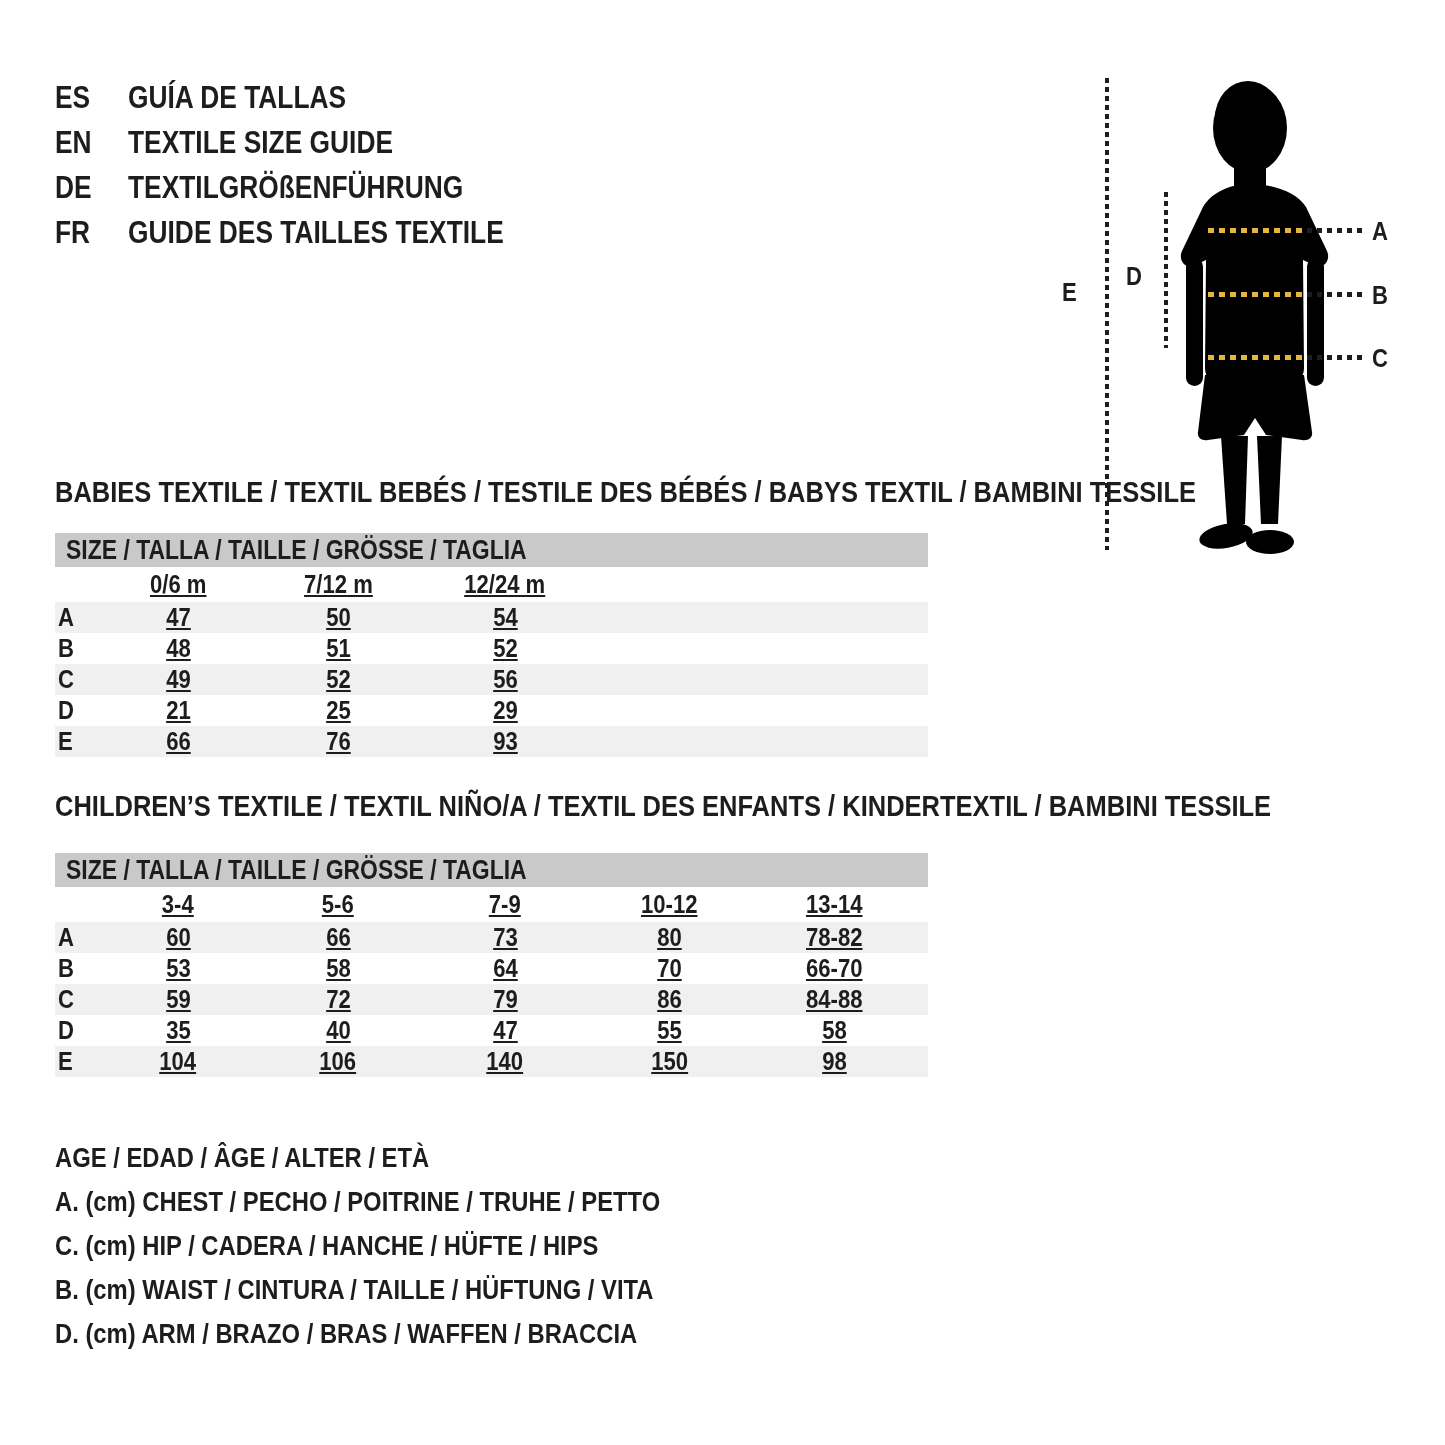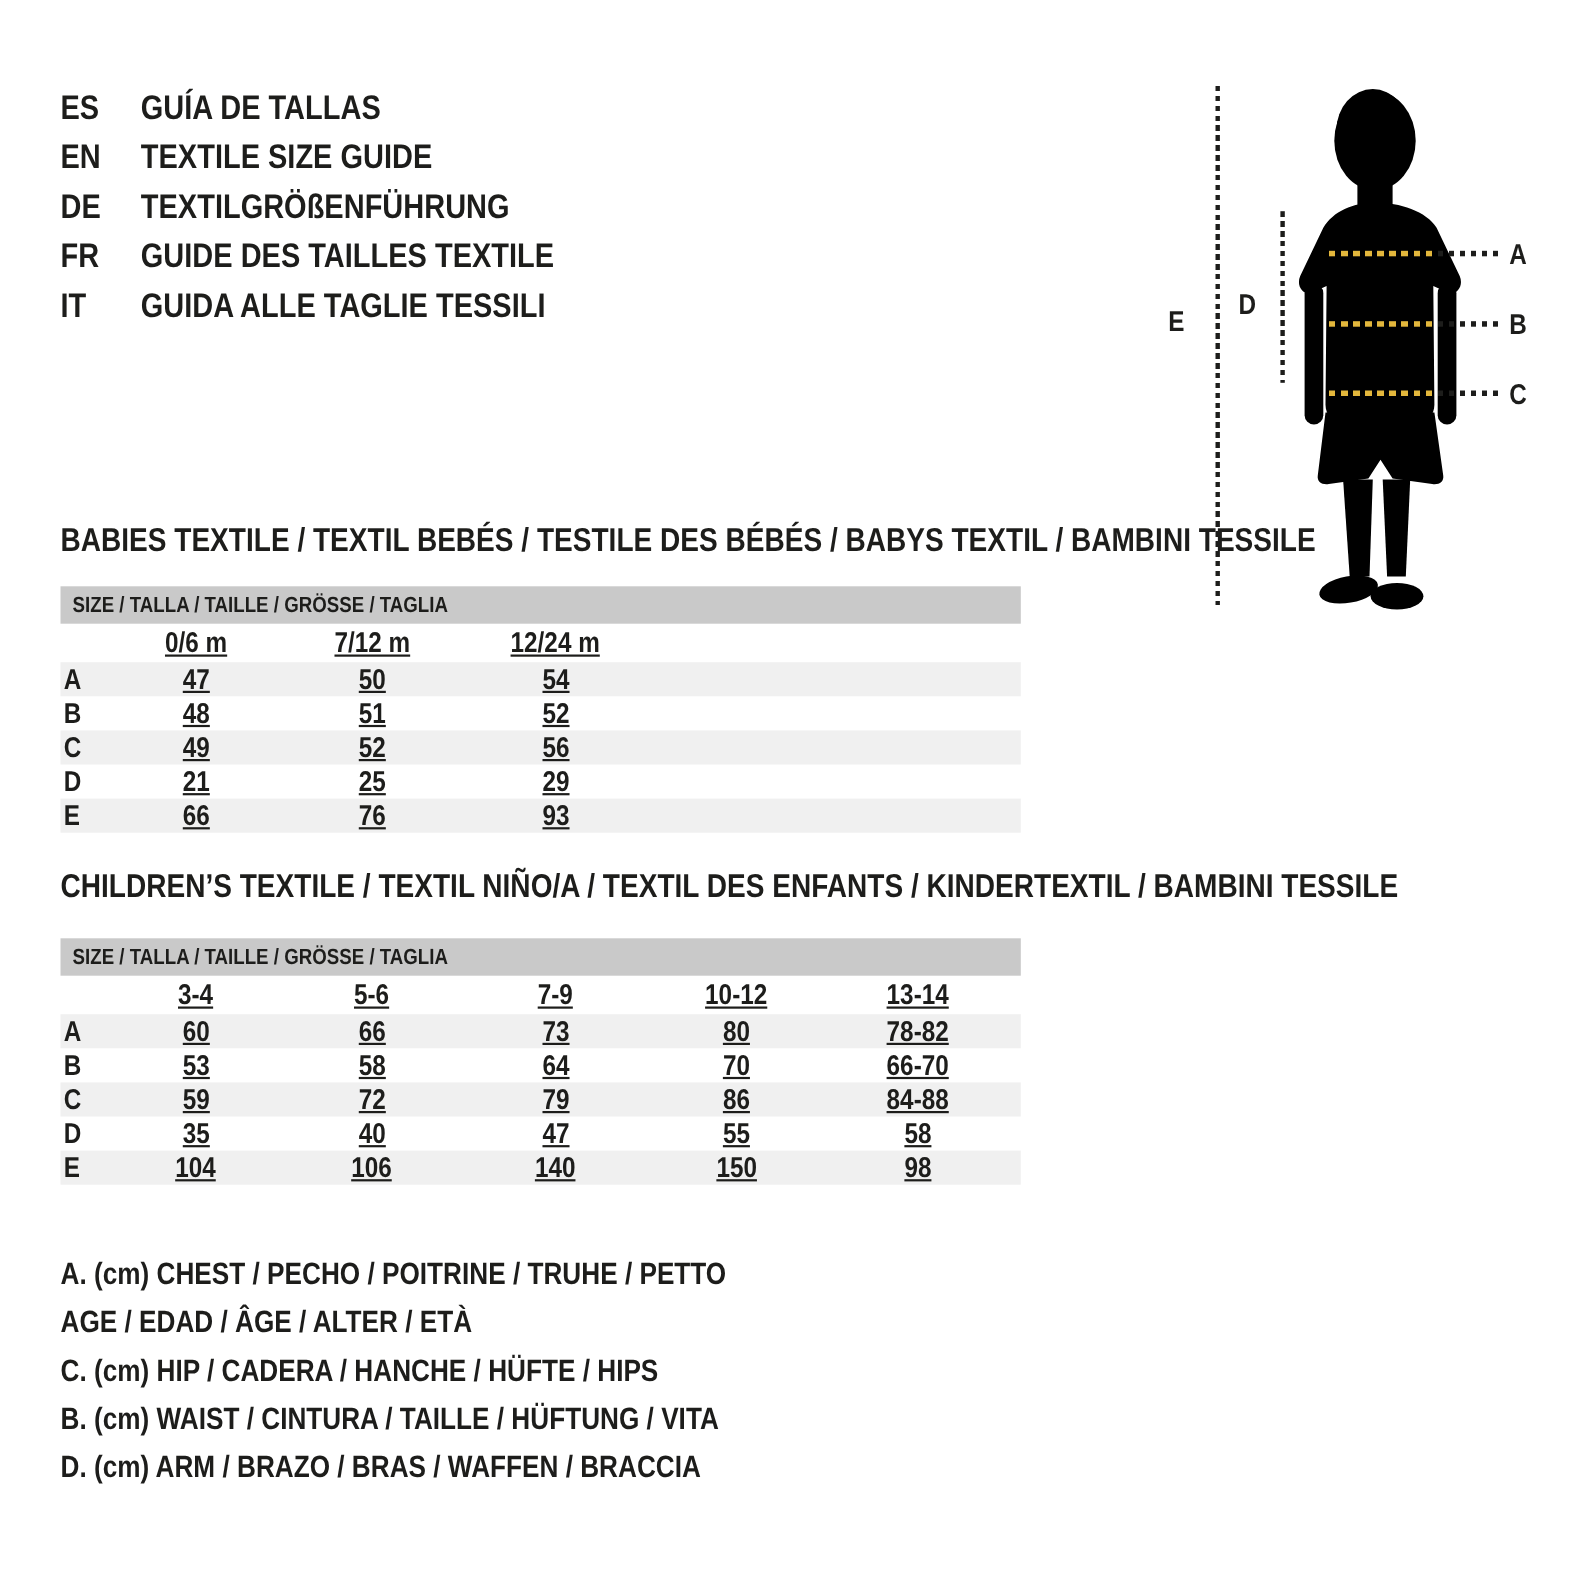--- a/index.html
+++ b/index.html
@@ -13,21 +13,21 @@
   .t{display:inline-block;transform:scaleX(0.85);transform-origin:0 50%;white-space:nowrap;}
   .tc{display:inline-block;transform:scaleX(0.85);transform-origin:50% 50%;white-space:nowrap;}
   
   .lang-row{display:flex;height:45px;align-items:center;font-weight:700;font-size:31px;}
   .lang-code{width:73px;flex:0 0 73px;}
   
   .section-title{font-weight:700;font-size:30px;height:34px;line-height:34px;}
   
   .size-table{width:873px;}
   .size-bar{height:34px;background:#c9c9c9;display:flex;align-items:center;padding-left:11px;
-            font-weight:700;font-size:20px;box-sizing:border-box;}
+            font-weight:700;font-size:27px;box-sizing:border-box;}
   .cols-row{height:35px;display:flex;align-items:center;font-weight:700;font-size:26px;}
   .data-row{height:31px;display:flex;align-items:center;font-weight:700;font-size:26px;}
   .shade{background:#f0f0f0;}
   .c0{width:45px;flex:0 0 45px;padding-left:3px;box-sizing:border-box;}
   .c1{width:156px;flex:0 0 156px;}
   .c2{width:164px;flex:0 0 164px;}
   .c3{width:170px;flex:0 0 170px;text-align:center;}
   .c4{width:159px;flex:0 0 159px;}
   .c5{width:170px;flex:0 0 170px;}
   .cell{display:flex;justify-content:center;align-items:center;text-decoration:underline;}
@@ -52,24 +52,20 @@
     <div class="lang-code"><span class="t">EN</span></div>
     <span class="t">TEXTILE SIZE GUIDE</span>
   </div>
   <div class="lang-row">
     <div class="lang-code"><span class="t">DE</span></div>
     <span class="t">TEXTILGRÖßENFÜHRUNG</span>
   </div>
   <div class="lang-row">
     <div class="lang-code"><span class="t">FR</span></div>
     <span class="t">GUIDE DES TAILLES TEXTILE</span>
-  </div>
-  <div class="lang-row">
-    <div class="lang-code"><span class="t">IT</span></div>
-    <span class="t">GUIDA ALLE TAGLIE TESSILI</span>
   </div>
 </div>
 
 <div class="abs vdot" style="left:1105px;top:78px;height:472px;"></div>
 <div class="abs vdot" style="left:1164px;top:192px;height:156px;"></div>
 <div class="abs mlabel" style="left:1062px;top:276px;"><span class="t">E</span></div>
 <div class="abs mlabel" style="left:1126px;top:260px;"><span class="t">D</span></div>
 
 <svg id="child-svg" class="abs" style="left:1178px;top:80px;" width="157" height="477" viewBox="0 0 157 477" aria-hidden="true">
   <g fill="#000000">
@@ -297,26 +293,26 @@
         <span class="tc">150</span>
       </div>
     <div class="c5 cell">
         <span class="tc">98</span>
       </div>
   </div>
 </div>
 
 <div class="abs" style="left:55px;top:1136px;width:800px;">
   <div class="legend-row">
+      <span class="t">AGE / EDAD / ÂGE / ALTER / ETÀ</span>
+    </div>
+  <div class="legend-row">
       <span class="t">A. (cm) CHEST / PECHO / POITRINE / TRUHE / PETTO</span>
     </div>
   <div class="legend-row">
-      <span class="t">AGE / EDAD / ÂGE / ALTER / ETÀ</span>
-    </div>
-  <div class="legend-row">
       <span class="t">C. (cm) HIP / CADERA / HANCHE / HÜFTE / HIPS</span>
     </div>
   <div class="legend-row">
       <span class="t">B. (cm) WAIST / CINTURA / TAILLE / HÜFTUNG / VITA</span>
     </div>
   <div class="legend-row">
       <span class="t">D. (cm) ARM / BRAZO / BRAS / WAFFEN / BRACCIA</span>
     </div>
 </div>
 

